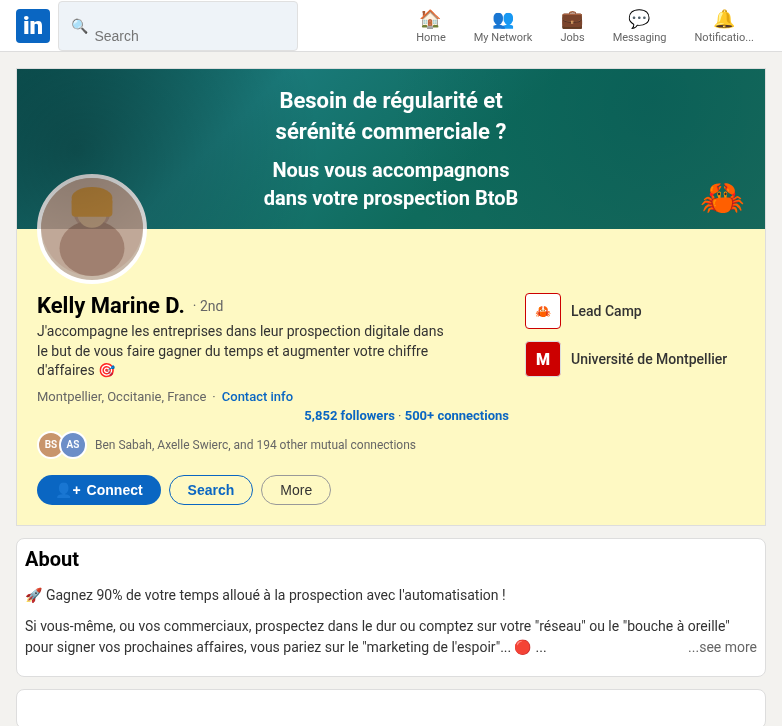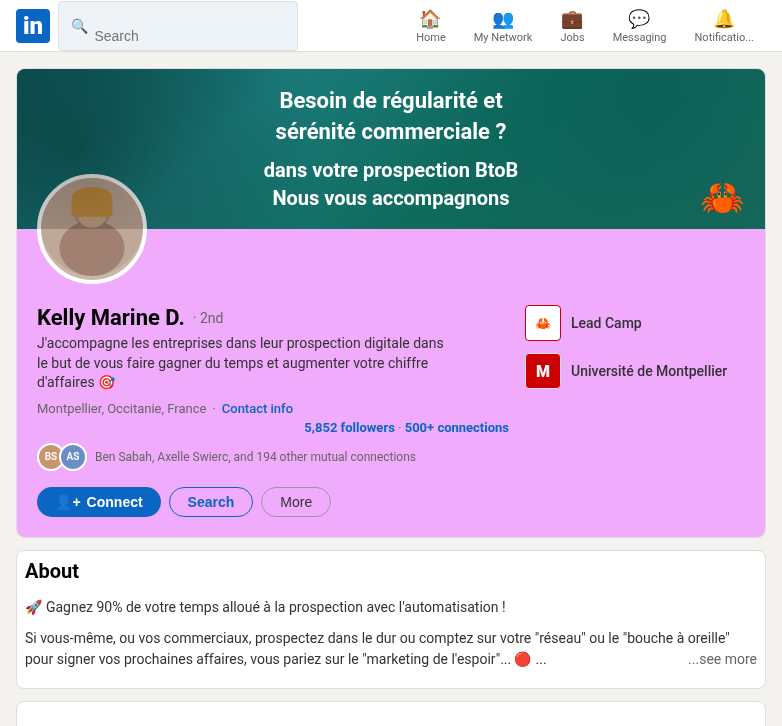--- a/index.html
+++ b/index.html
@@ -79,22 +79,22 @@
 
     
     .main-content {
       padding: 16px;
       max-width: 782px;
       margin: 0 auto;
     }
 
     
     .profile-card {
-      background: #f0abfc;
-      border-radius: 9px;
+      background: #fef9c3;
+      border-radius: 0;
       border: 1px solid #ddd;
       overflow: hidden;
       margin-bottom: 12px;
     }
 
     .profile-banner {
       width: 100%;
       height: 160px;
       background: linear-gradient(135deg, #0d5c5c 0%, #1a7a7a 30%, #0f6b5c 60%, #1a6b5c 100%);
       position: relative;
@@ -128,21 +128,21 @@
       top: 0;
       width: 100%;
       height: 100%;
       background: 
         radial-gradient(circle at 8% 50%, rgba(0,0,0,0.3) 0%, transparent 35%),
         radial-gradient(circle at 85% 20%, rgba(0,80,80,0.4) 0%, transparent 40%);
       z-index: 1;
     }
 
     .profile-body {
-      padding: 12px 20px 20px;
+      padding: 0 20px 20px;
       position: relative;
     }
 
     .profile-avatar-wrap {
       position: absolute;
       top: -55px;
       left: 20px;
     }
     .profile-avatar {
       width: 110px;
@@ -388,22 +388,22 @@
 
 <div class="main-content">
 
   <div class="profile-card">
 
     <div class="profile-banner">
       <div class="banner-coffee-decor"></div>
       <div class="banner-text-overlay">
         <div>Besoin de régularité et</div>
         <div style="margin-bottom:8px;">sérénité commerciale ?</div>
+        <div class="sub">Nous vous accompagnons</div>
         <div class="sub">dans votre prospection BtoB</div>
-        <div class="sub">Nous vous accompagnons</div>
       </div>
       <div class="banner-crab">🦀</div>
     </div>
 
     <div class="profile-body">
 
       <div class="profile-avatar-wrap">
         <div class="profile-avatar">
 
           <svg width="110" height="110" viewBox="0 0 110 110">

